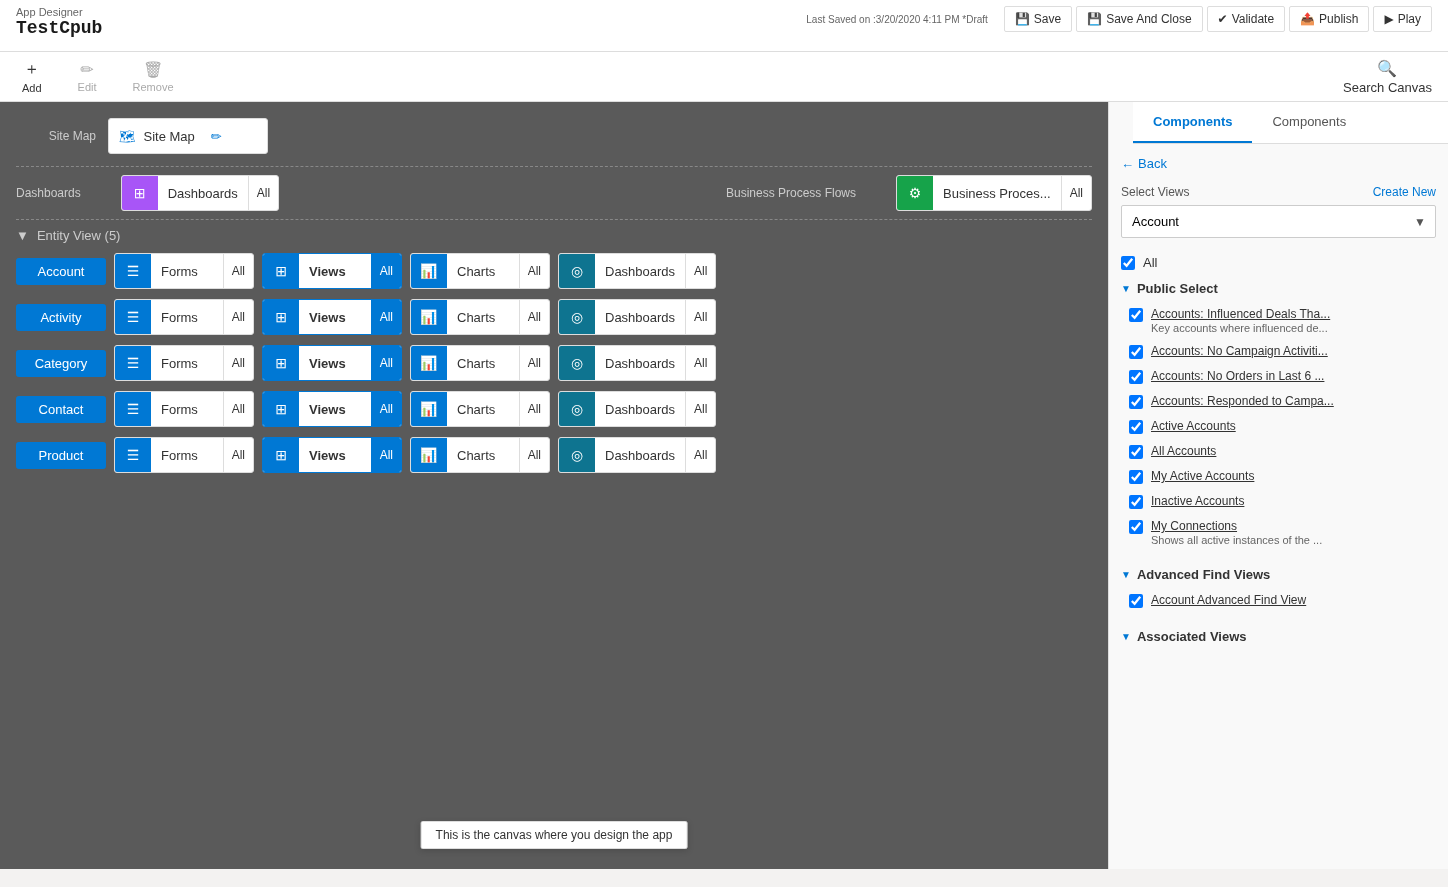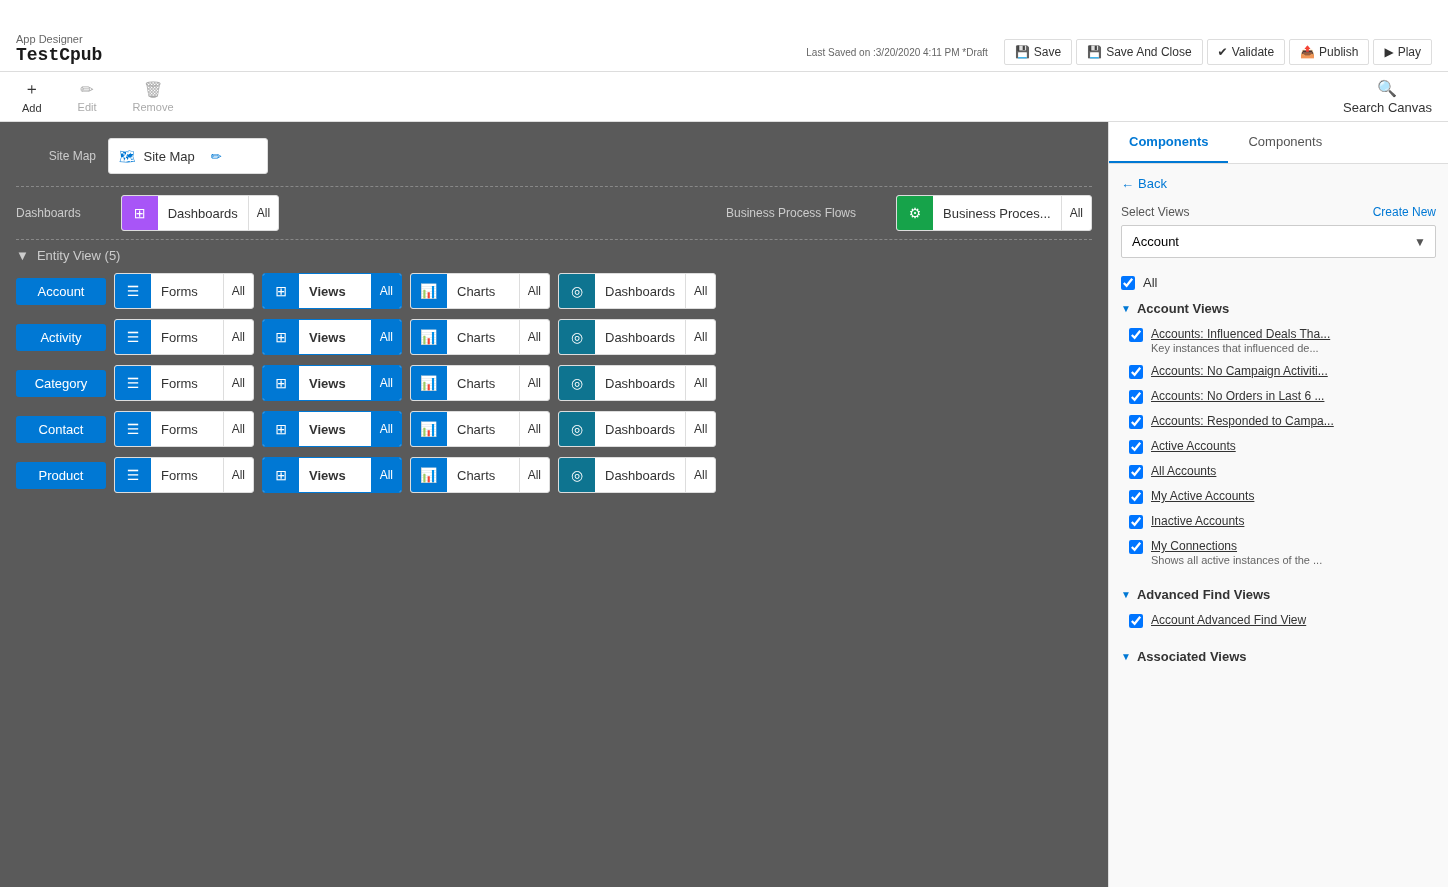--- a/index.html
+++ b/index.html
@@ -4,23 +4,23 @@
   <style>
     * { box-sizing: border-box; margin: 0; padding: 0; }
     body { font-family: 'Segoe UI', Tahoma, Geneva, Verdana, sans-serif; font-size: 13px; background: #f3f2f1; color: #333; height: 887px; overflow: hidden; }
 
     
     .app-header {
       background: #fff;
       border-bottom: 1px solid #ddd;
       padding: 6px 16px;
       display: flex;
-      align-items: flex-end;
+      align-items: flex-start;
       justify-content: space-between;
-      height: 72px;
+      height: 52px;
     }
     .app-header-left .app-label { font-size: 11px; color: #666; }
     .app-header-left .app-name { font-size: 18px; font-weight: 600; color: #1a1a1a; font-family: Liberation Mono, monospace; }
     .app-header-right { display: flex; align-items: center; gap: 4px; font-size: 12px; color: #666; }
     .app-header-right .save-info { margin-right: 12px; font-size: 10px; }
     .header-btn {
       display: flex; align-items: center; gap: 4px;
       padding: 5px 10px; border: 1px solid #ddd; background: #fff;
       cursor: pointer; border-radius: 2px; font-size: 12px; color: #333;
     }
@@ -153,20 +153,21 @@
       background: #f9f9f9;
       border-left: 1px solid #ddd;
       display: flex;
       flex-direction: column;
       flex-shrink: 0;
     }
     .panel-tabs {
       display: flex;
       border-bottom: 1px solid #ddd;
       background: #fff;
+      margin-left: 24px;
     }
     .panel-tab {
       padding: 12px 20px;
       font-size: 13px;
       cursor: pointer;
       border-bottom: 2px solid transparent;
       color: #555;
     }
     .panel-tab.active {
       border-bottom: 2px solid #0078d4;
@@ -455,20 +456,23 @@
     </div>
 
     <div class="entity-card">
       <div class="card-icon-box teal">◎</div>
       <span class="card-label">Dashboards</span>
       <span class="card-all">All</span>
     </div>
   </div>
       </div>
 
+    <div class="tooltip-bar">
+      <span>This is the canvas where you design the app</span>
+    </div>
 
   </div>
 
   <div class="right-panel">
     <div class="panel-tabs">
       <div class="panel-tab active">Components</div>
       <div class="panel-tab">Components</div>
     </div>
     <div class="panel-body">
 
@@ -490,28 +494,28 @@
       </div>
 
       <div class="checkbox-row">
         <input type="checkbox" checked="" style="">
         <span>All</span>
       </div>
 
       <div class="section-group">
         <div class="section-header">
           <span class="chevron">▼</span>
-          <span>Account Views</span>
+          <span>Public Select</span>
         </div>
         <div class="section-content" id="public-views-list">
             <div class="view-item">
     <input type="checkbox" checked="" style="">
     <div class="view-item-text">
       <div class="title">Accounts: Influenced Deals Tha...</div>
-      <div class="subtitle">Key instances that influenced de...</div>
+      <div class="subtitle">Key accounts where influenced de...</div>
     </div>
   </div>
             <div class="view-item">
     <input type="checkbox" checked="" style="">
     <div class="view-item-text">
       <div class="title">Accounts: No Campaign Activiti...</div>
 
     </div>
   </div>
             <div class="view-item">

